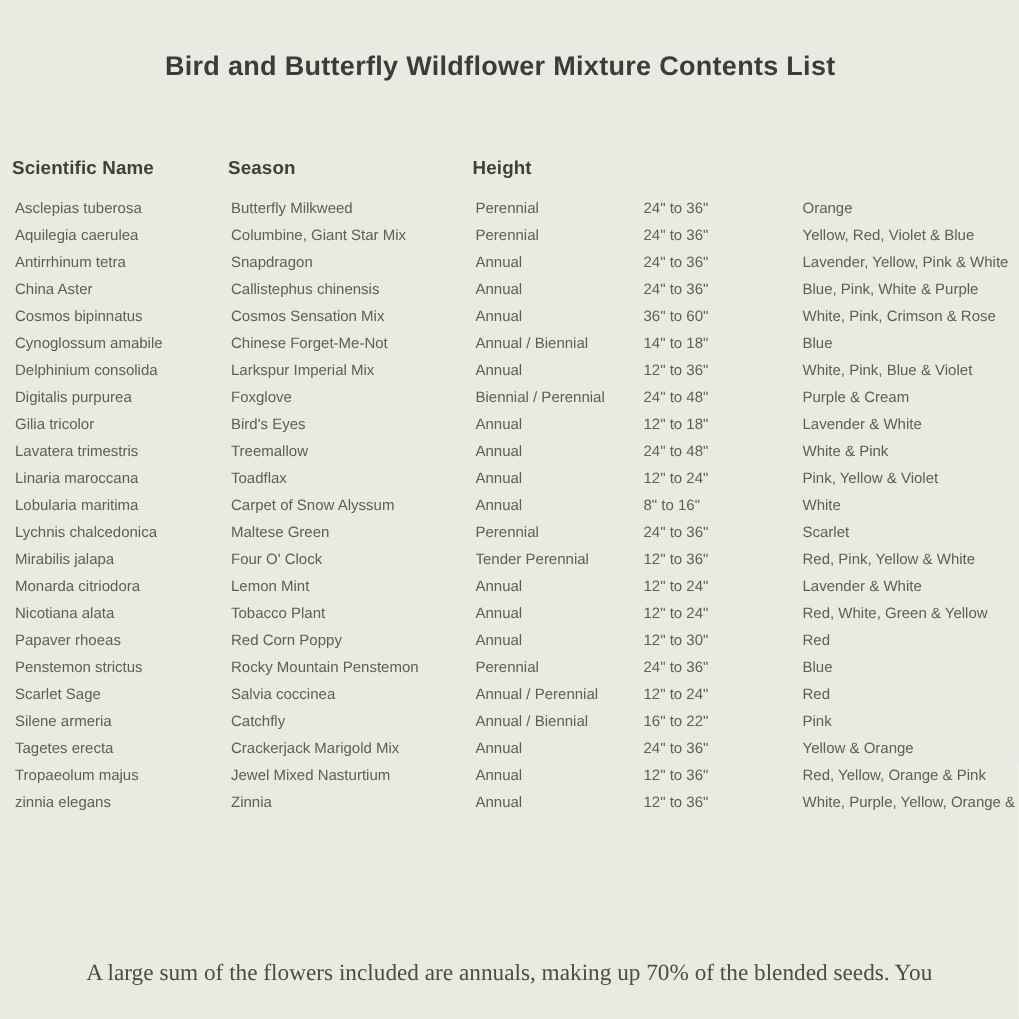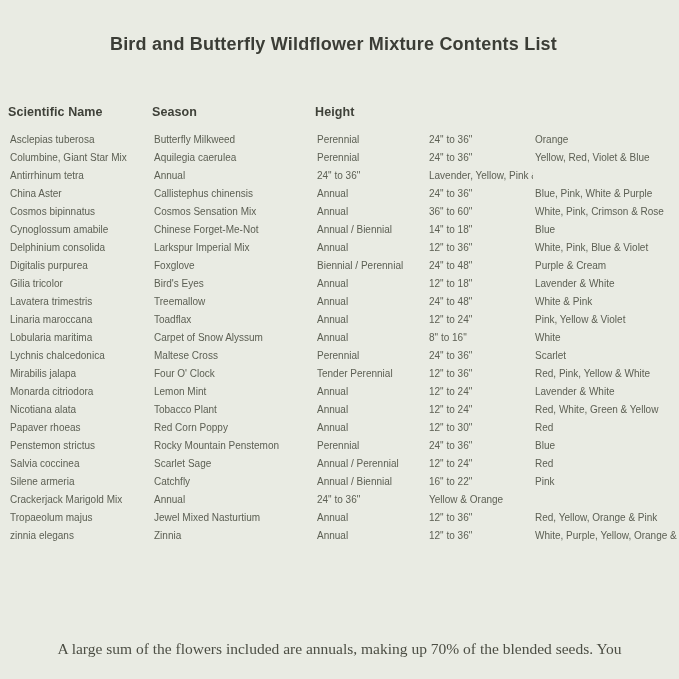--- a/index.html
+++ b/index.html
@@ -75,29 +75,30 @@
 
         <div class="row">
           <div class="cell">Asclepias tuberosa</div>
           <div class="cell">Butterfly Milkweed</div>
           <div class="cell">Perennial</div>
           <div class="cell">24" to 36"</div>
           <div class="cell">Orange</div>
         </div>
 
         <div class="row">
+          <div class="cell">Aquilegia caerulea</div>
           <div class="cell">Columbine, Giant Star Mix</div>
-          <div class="cell">Aquilegia caerulea</div>
           <div class="cell">Perennial</div>
           <div class="cell">24" to 36"</div>
           <div class="cell">Yellow, Red, Violet &amp; Blue</div>
         </div>
 
         <div class="row">
           <div class="cell">Antirrhinum tetra</div>
+          <div class="cell">Snapdragon</div>
           <div class="cell">Annual</div>
           <div class="cell">24" to 36"</div>
           <div class="cell">Lavender, Yellow, Pink &amp; White</div>
         </div>
 
         <div class="row">
           <div class="cell">China Aster</div>
           <div class="cell">Callistephus chinensis</div>
           <div class="cell">Annual</div>
           <div class="cell">24" to 36"</div>
@@ -163,21 +164,21 @@
         <div class="row">
           <div class="cell">Lobularia maritima</div>
           <div class="cell">Carpet of Snow Alyssum</div>
           <div class="cell">Annual</div>
           <div class="cell">8" to 16"</div>
           <div class="cell">White</div>
         </div>
 
         <div class="row">
           <div class="cell">Lychnis chalcedonica</div>
-          <div class="cell">Maltese Cross</div>
+          <div class="cell">Maltese Green</div>
           <div class="cell">Perennial</div>
           <div class="cell">24" to 36"</div>
           <div class="cell">Scarlet</div>
         </div>
 
         <div class="row">
           <div class="cell">Mirabilis jalapa</div>
           <div class="cell">Four O' Clock</div>
           <div class="cell">Tender Perennial</div>
           <div class="cell">12" to 36"</div>
@@ -210,36 +211,37 @@
 
         <div class="row">
           <div class="cell">Penstemon strictus</div>
           <div class="cell">Rocky Mountain Penstemon</div>
           <div class="cell">Perennial</div>
           <div class="cell">24" to 36"</div>
           <div class="cell">Blue</div>
         </div>
 
         <div class="row">
+          <div class="cell">Scarlet Sage</div>
           <div class="cell">Salvia coccinea</div>
-          <div class="cell">Scarlet Sage</div>
           <div class="cell">Annual / Perennial</div>
           <div class="cell">12" to 24"</div>
           <div class="cell">Red</div>
         </div>
 
         <div class="row">
           <div class="cell">Silene armeria</div>
           <div class="cell">Catchfly</div>
           <div class="cell">Annual / Biennial</div>
           <div class="cell">16" to 22"</div>
           <div class="cell">Pink</div>
         </div>
 
         <div class="row">
+          <div class="cell">Tagetes erecta</div>
           <div class="cell">Crackerjack Marigold Mix</div>
           <div class="cell">Annual</div>
           <div class="cell">24" to 36"</div>
           <div class="cell">Yellow &amp; Orange</div>
         </div>
 
         <div class="row">
           <div class="cell">Tropaeolum majus</div>
           <div class="cell">Jewel Mixed Nasturtium</div>
           <div class="cell">Annual</div>

